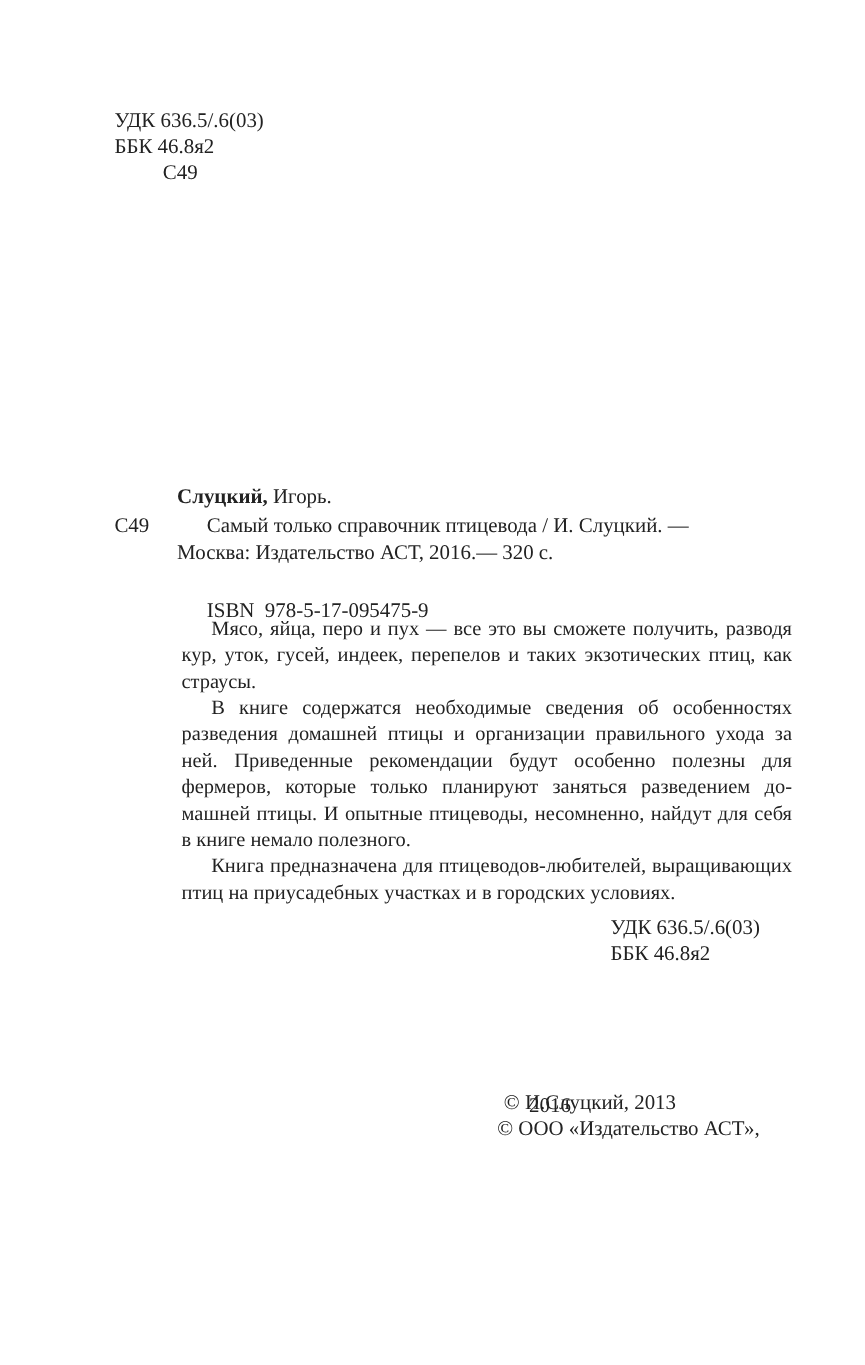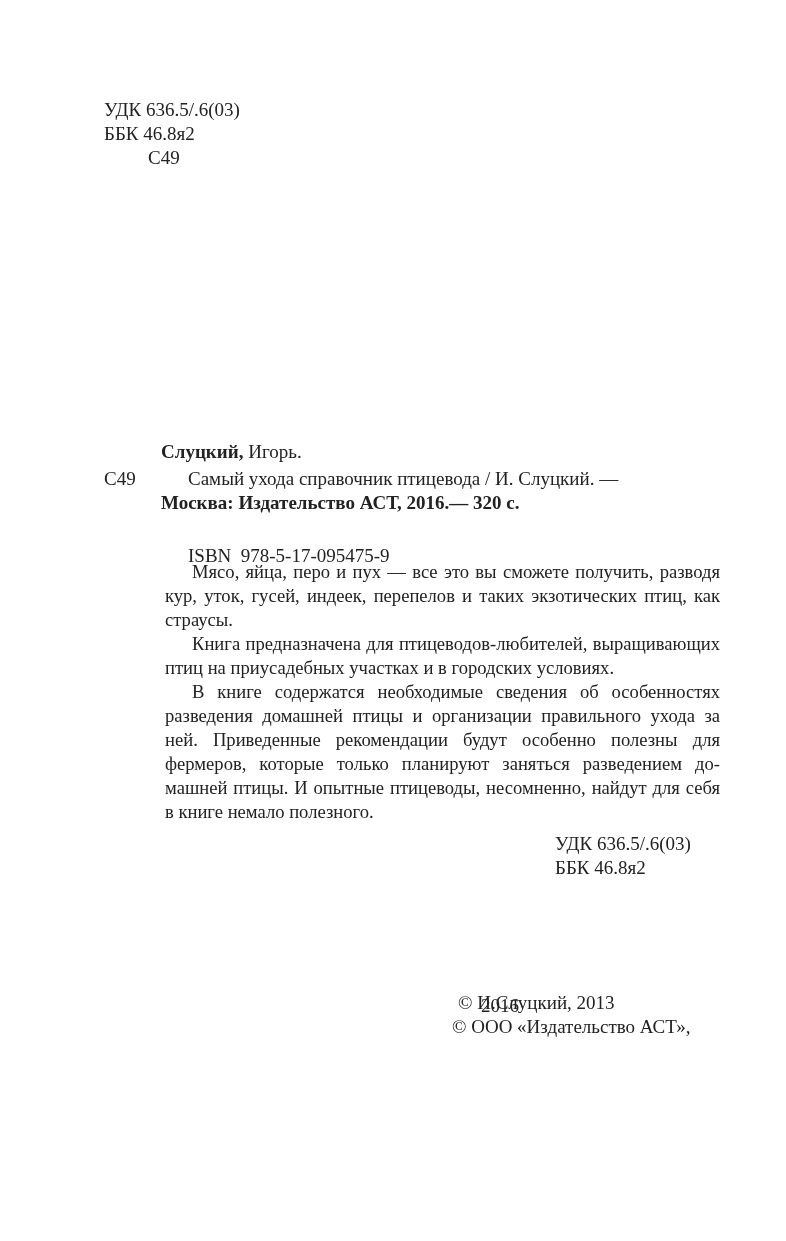--- a/index.html
+++ b/index.html
@@ -29,28 +29,28 @@
 <div class="page">
 
   <div class="t" style="left:104px; top:98px;">УДК 636.5/.6(03)</div>
   <div class="t" style="left:104px; top:122px;">ББК 46.8я2</div>
   <div class="t" style="left:148px; top:146px;">С49</div>
 
   <div class="t" style="left:161px; top:440px;">
     <b>Слуцкий,</b><span> Игорь.</span>
   </div>
   <div class="t" style="left:104px; top:467px;">С49</div>
-  <div class="t" style="left:188px; top:467px;">Самый ухода справочник птицевода / И. Слуцкий. —</div>
-  <div class="t" style="left:161px; top:491px;font-weight:bold;">Москва: Издательство АСТ, 2016.— 320 с.</div>
+  <div class="t" style="left:188px; top:467px;">Самый только справочник птицевода / И. Слуцкий. —</div>
+  <div class="t" style="left:161px; top:491px;">Москва: Издательство АСТ, 2016.— 320 с.</div>
   <div class="t" style="left:188px; top:544px; white-space:pre;">ISBN  978-5-17-095475-9</div>
 
   <div class="para" style="top:560px;">
     <p>Мясо, яйца, перо и пух — все это вы сможете получить, разво­дя кур, уток, гусей, индеек, перепелов и таких экзотических птиц, как страусы.</p>
+    <p>В книге содержатся необходимые сведения об особенностях разведения домашней птицы и организации правильного ухода за ней.  Приведенные рекомендации будут особенно полезны для фермеров, которые только планируют заняться разведением до­машней птицы. И опытные птицеводы, несомненно, найдут для себя в книге немало полезного.</p>
     <p>Книга предназначена для птицеводов-любителей, выращиваю­щих птиц на приусадебных участках и в городских условиях.</p>
-    <p>В книге содержатся необходимые сведения об особенностях разведения домашней птицы и организации правильного ухода за ней.  Приведенные рекомендации будут особенно полезны для фермеров, которые только планируют заняться разведением до­машней птицы. И опытные птицеводы, несомненно, найдут для себя в книге немало полезного.</p>
   </div>
 
   <div class="t" style="left:555px; top:832px;">УДК 636.5/.6(03)</div>
   <div class="t" style="left:555px; top:856px;">ББК 46.8я2</div>
 
   <div class="t" style="left:458px; top:991px;">© И.Слуцкий, 2013</div>
   <div class="t" style="left:452px; top:1015px;">© ООО «Издательство АСТ»,</div>
   <div class="t" style="left:481px; top:994px;">2016</div>
 
 </div>

